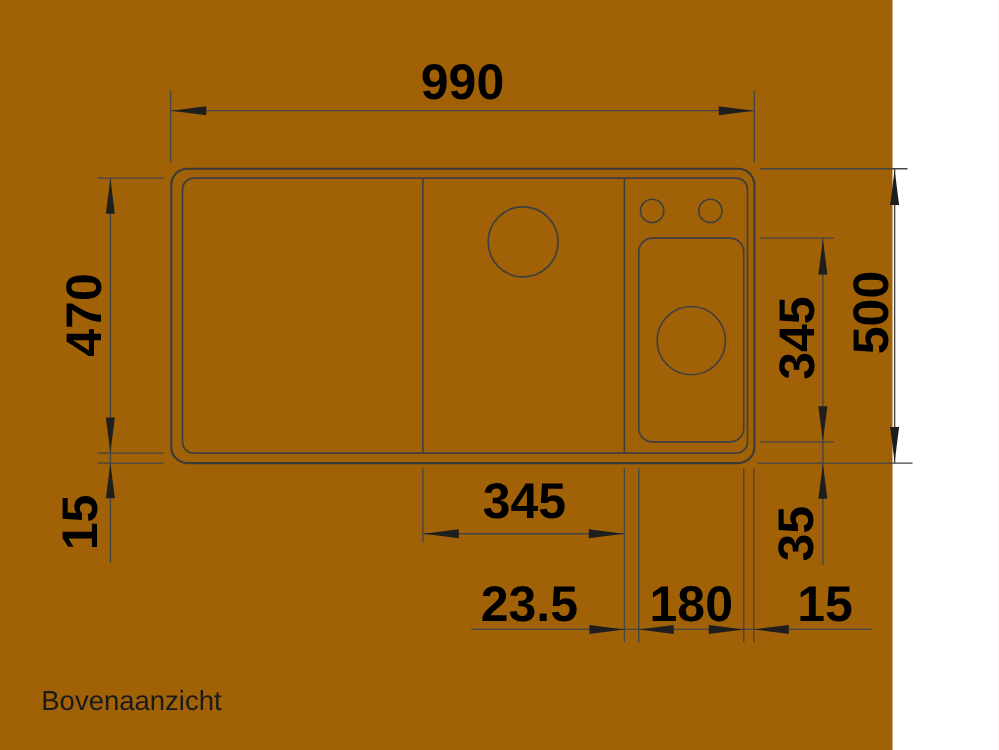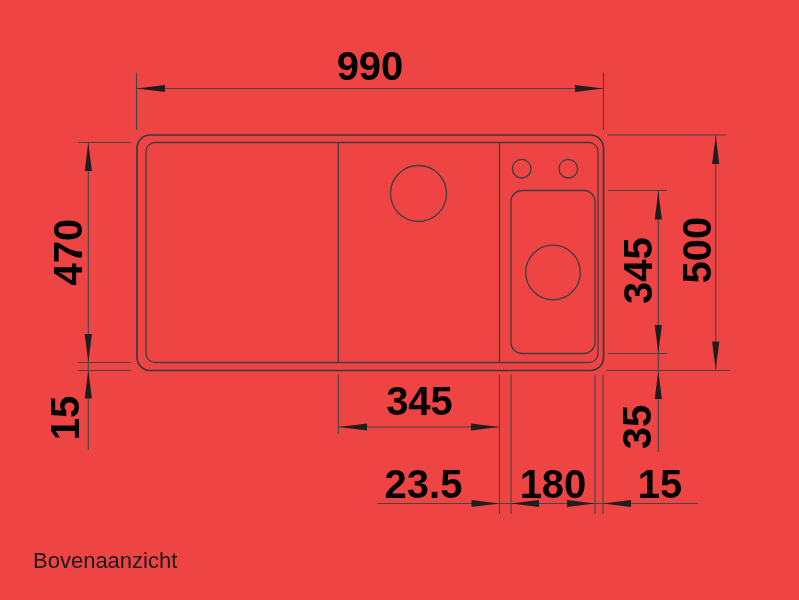--- a/index.html
+++ b/index.html
@@ -5,23 +5,23 @@
   html, body {
     margin: 0;
     padding: 0;
     background: #ffffff;
     width: 799px;
     height: 600px;
     overflow: hidden;
   }
   .stage {
     position: relative;
-    width: 799px;
+    width: 714px;
     height: 600px;
-    background: #ef4444;
+    background: #a16207;
   }
   svg { display: block; }
   .outline {
     fill: none;
     stroke: #3a3a3a;
     stroke-width: 1.7;
   }
   .inner-line {
     fill: none;
     stroke: #3f3f3f;

